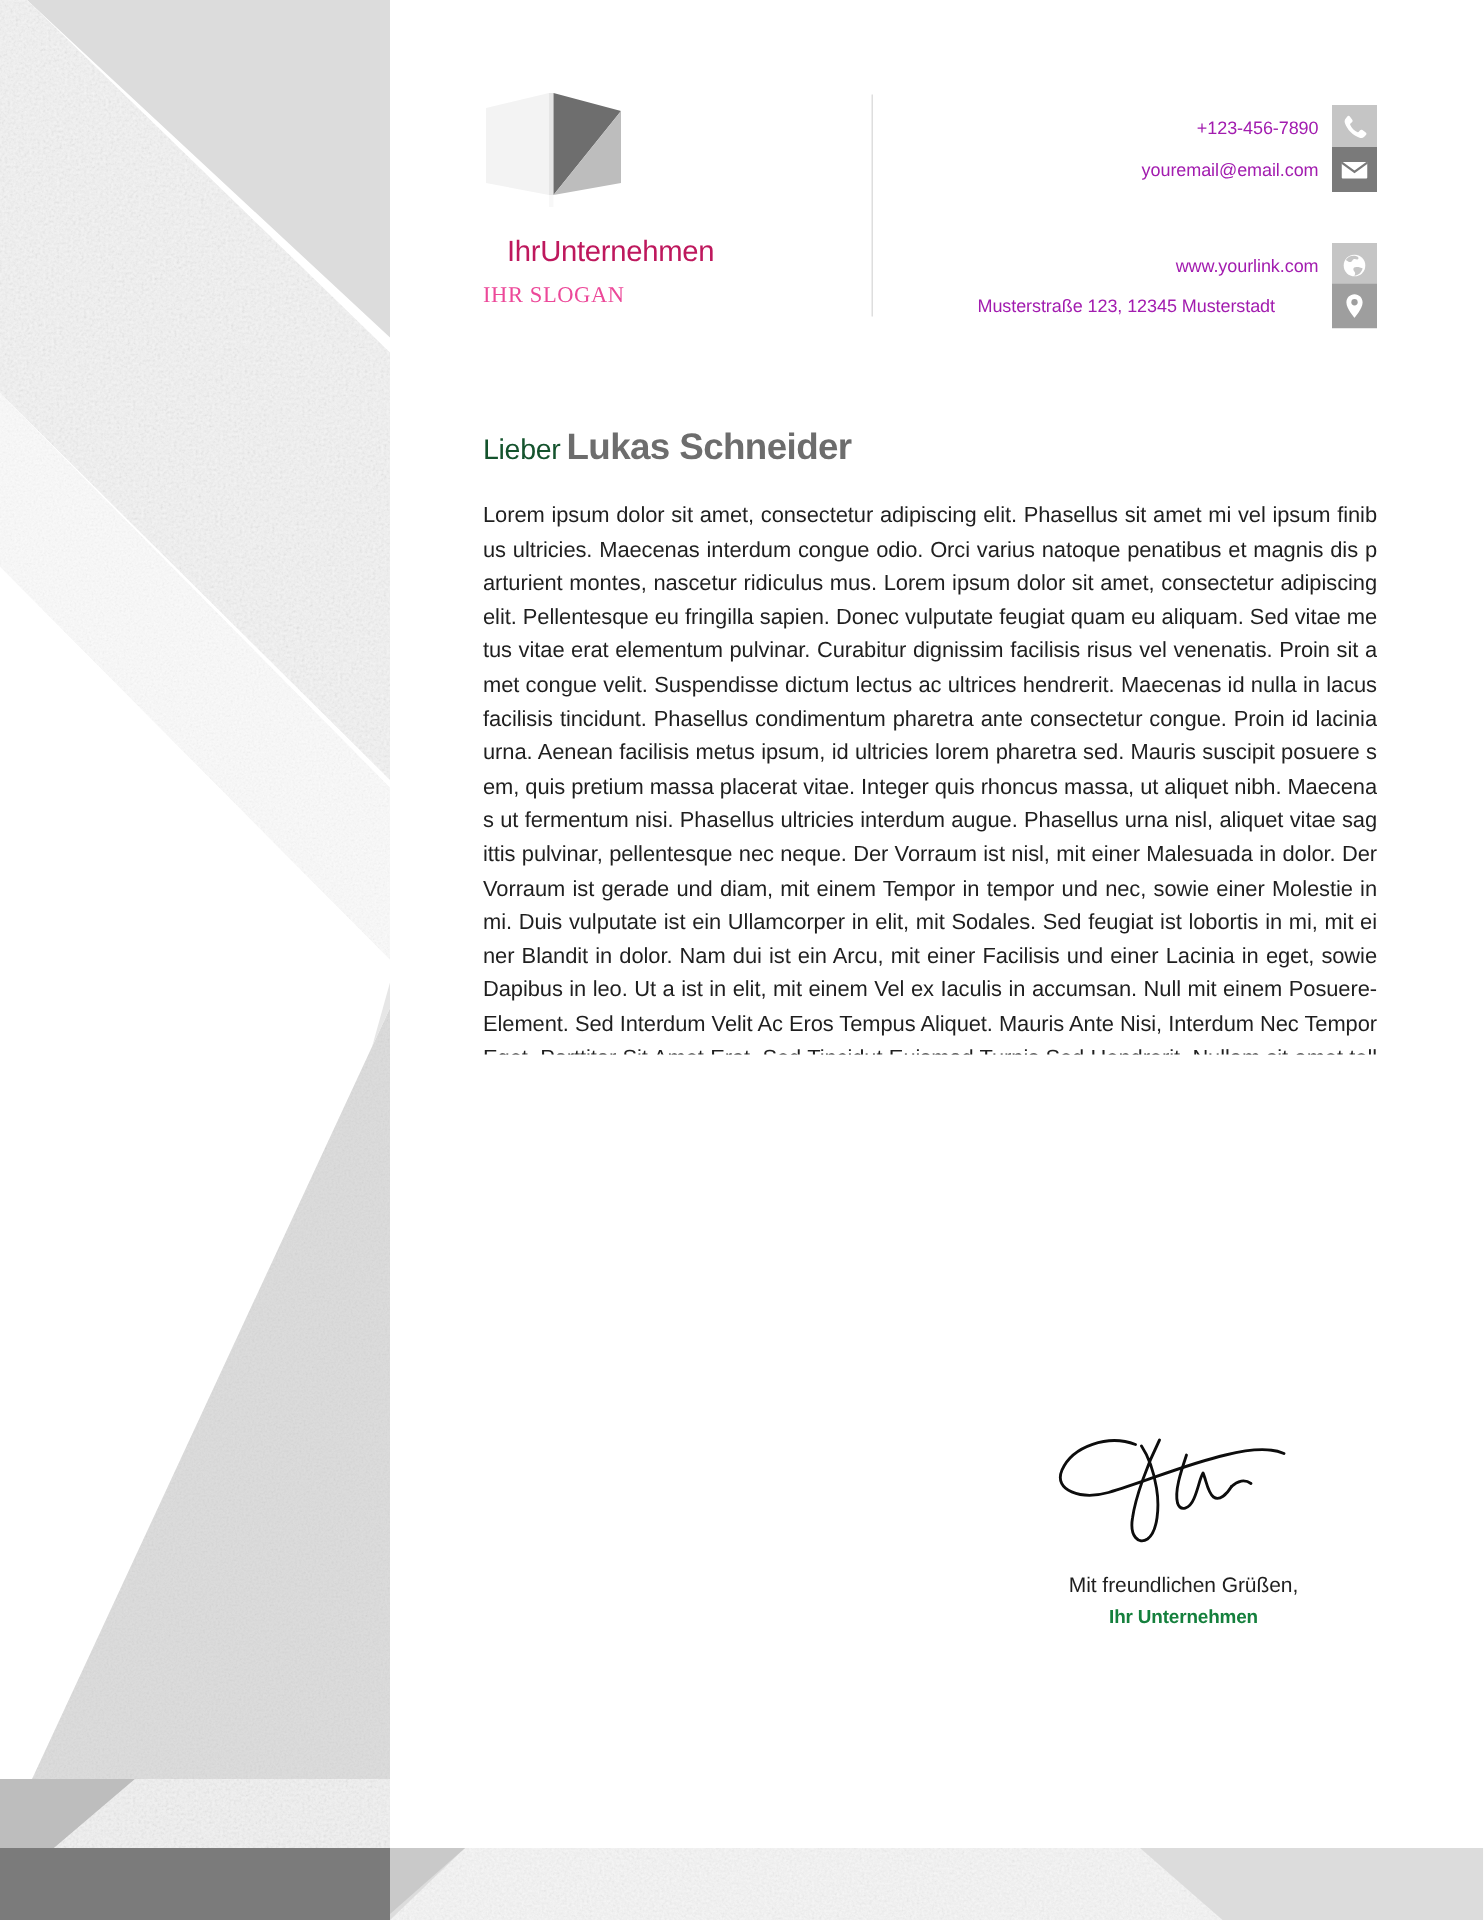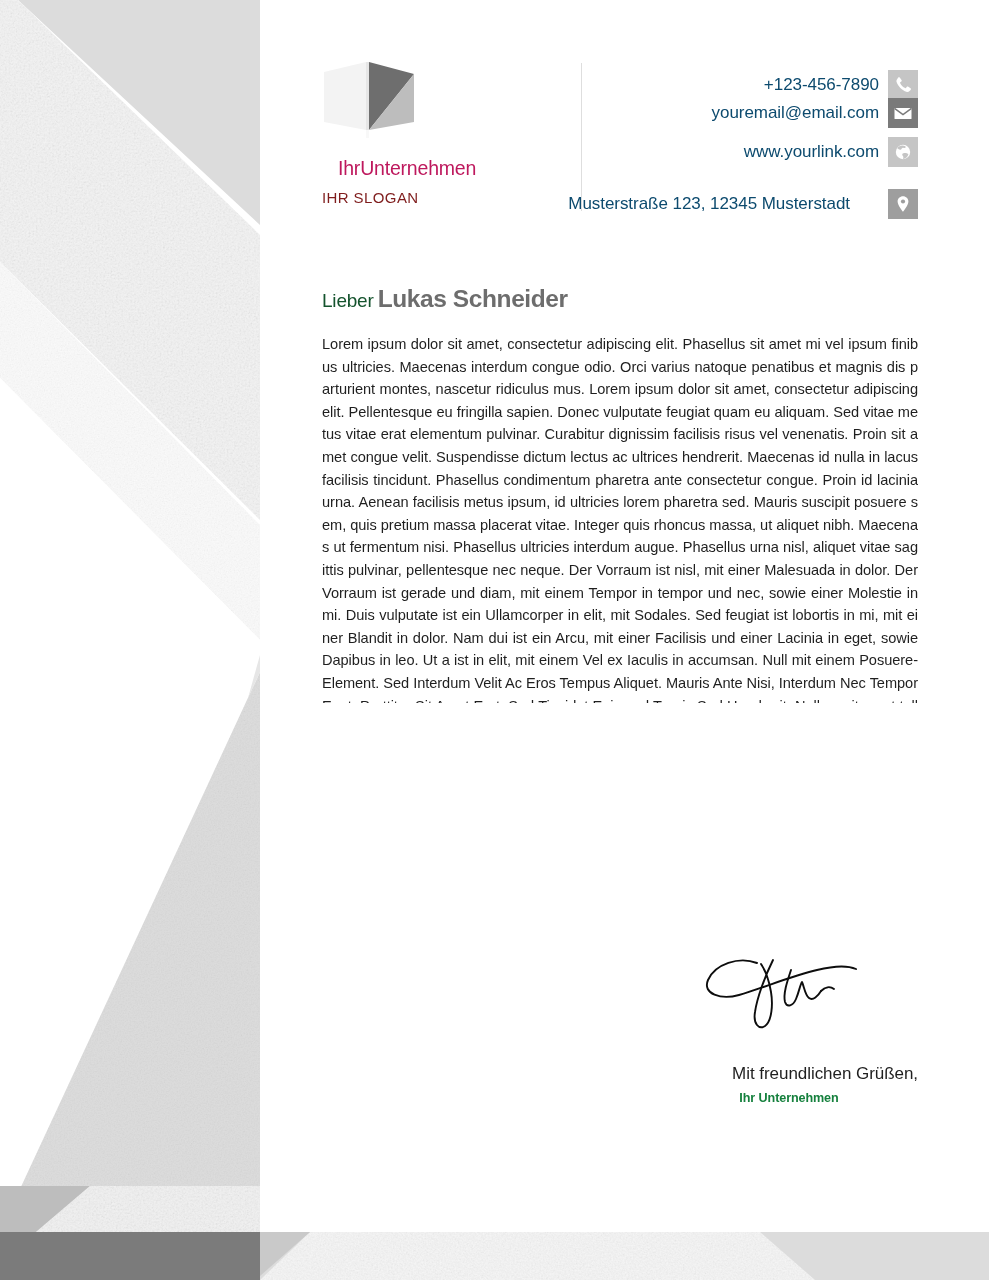--- a/index.html
+++ b/index.html
@@ -58,22 +58,23 @@
     letter-spacing: -0.2px;
     color: #be185d;
     white-space: nowrap;
   }
   .company-slogan {
     position: absolute;
     left: 0;
     top: 129px;
     font-size: 15px;
     letter-spacing: 0.4px;
-    color: #7f1d1d;
+    color: #ec4899;
     white-space: nowrap;
+    font-family: Liberation Serif, serif;
   }
 
   .divider {
     position: absolute;
     left: 259px;
     top: 3px;
     width: 1px;
     height: 148px;
     background: #dedede;
   }
@@ -88,26 +89,26 @@
   .contact-row {
     position: absolute;
     right: 0;
     display: flex;
     align-items: center;
     justify-content: flex-end;
     gap: 9px;
   }
   .contact-row.r0 { top: 10px; }
   .contact-row.r1 { top: 38px; }
-  .contact-row.r2 { top: 77px; }
+  .contact-row.r2 { top: 102px; }
   .contact-row.r3 { top: 129px; gap: 38px; }
 
   .contact-text {
-    font-size: 17px;
-    color: #0c4a6e;
+    font-size: 12px;
+    color: #a21caf;
     white-space: nowrap;
     text-align: left;
     letter-spacing: -0.05px;
   }
   .contact-icon {
     width: 30px;
     height: 30px;
     flex: 0 0 30px;
     display: flex;
     align-items: center;
@@ -158,25 +159,24 @@
     width: 258px;
     text-align: center;
   }
   .signature-mark {
     width: 180px;
     height: 90px;
     margin: 0 auto;
   }
   .signature-mark svg { display: block; }
   .sign-off {
-    margin-top: 24px;
-    font-size: 17px;
+    margin-top: 8px;
+    font-size: 14px;
     color: #1f1f1f;
     letter-spacing: -0.05px;
-    text-align: right;
   }
   .sign-company {
     margin-top: 7px;
     font-size: 12.6px;
     font-weight: bold;
     color: #15803d;
     letter-spacing: -0.1px;
   }
 
   

